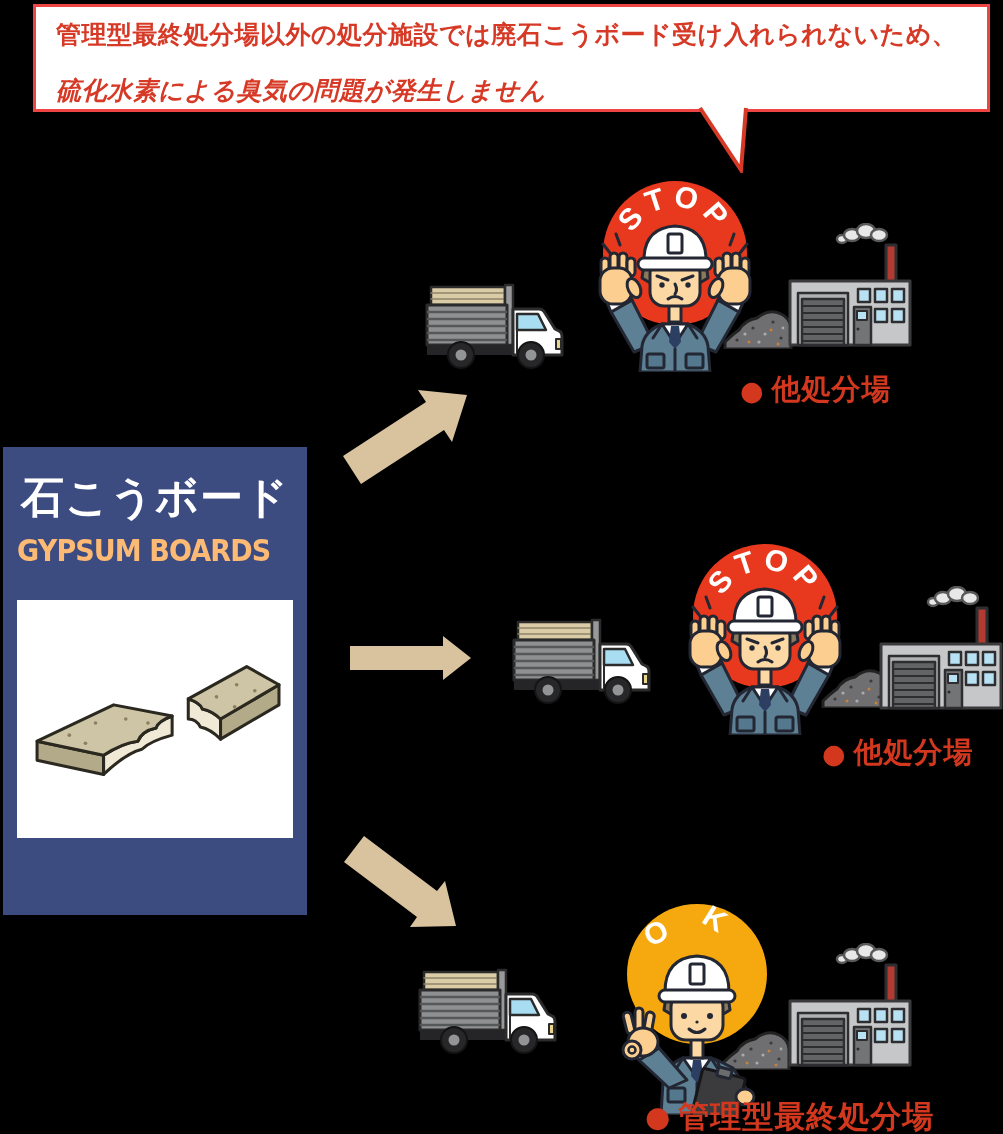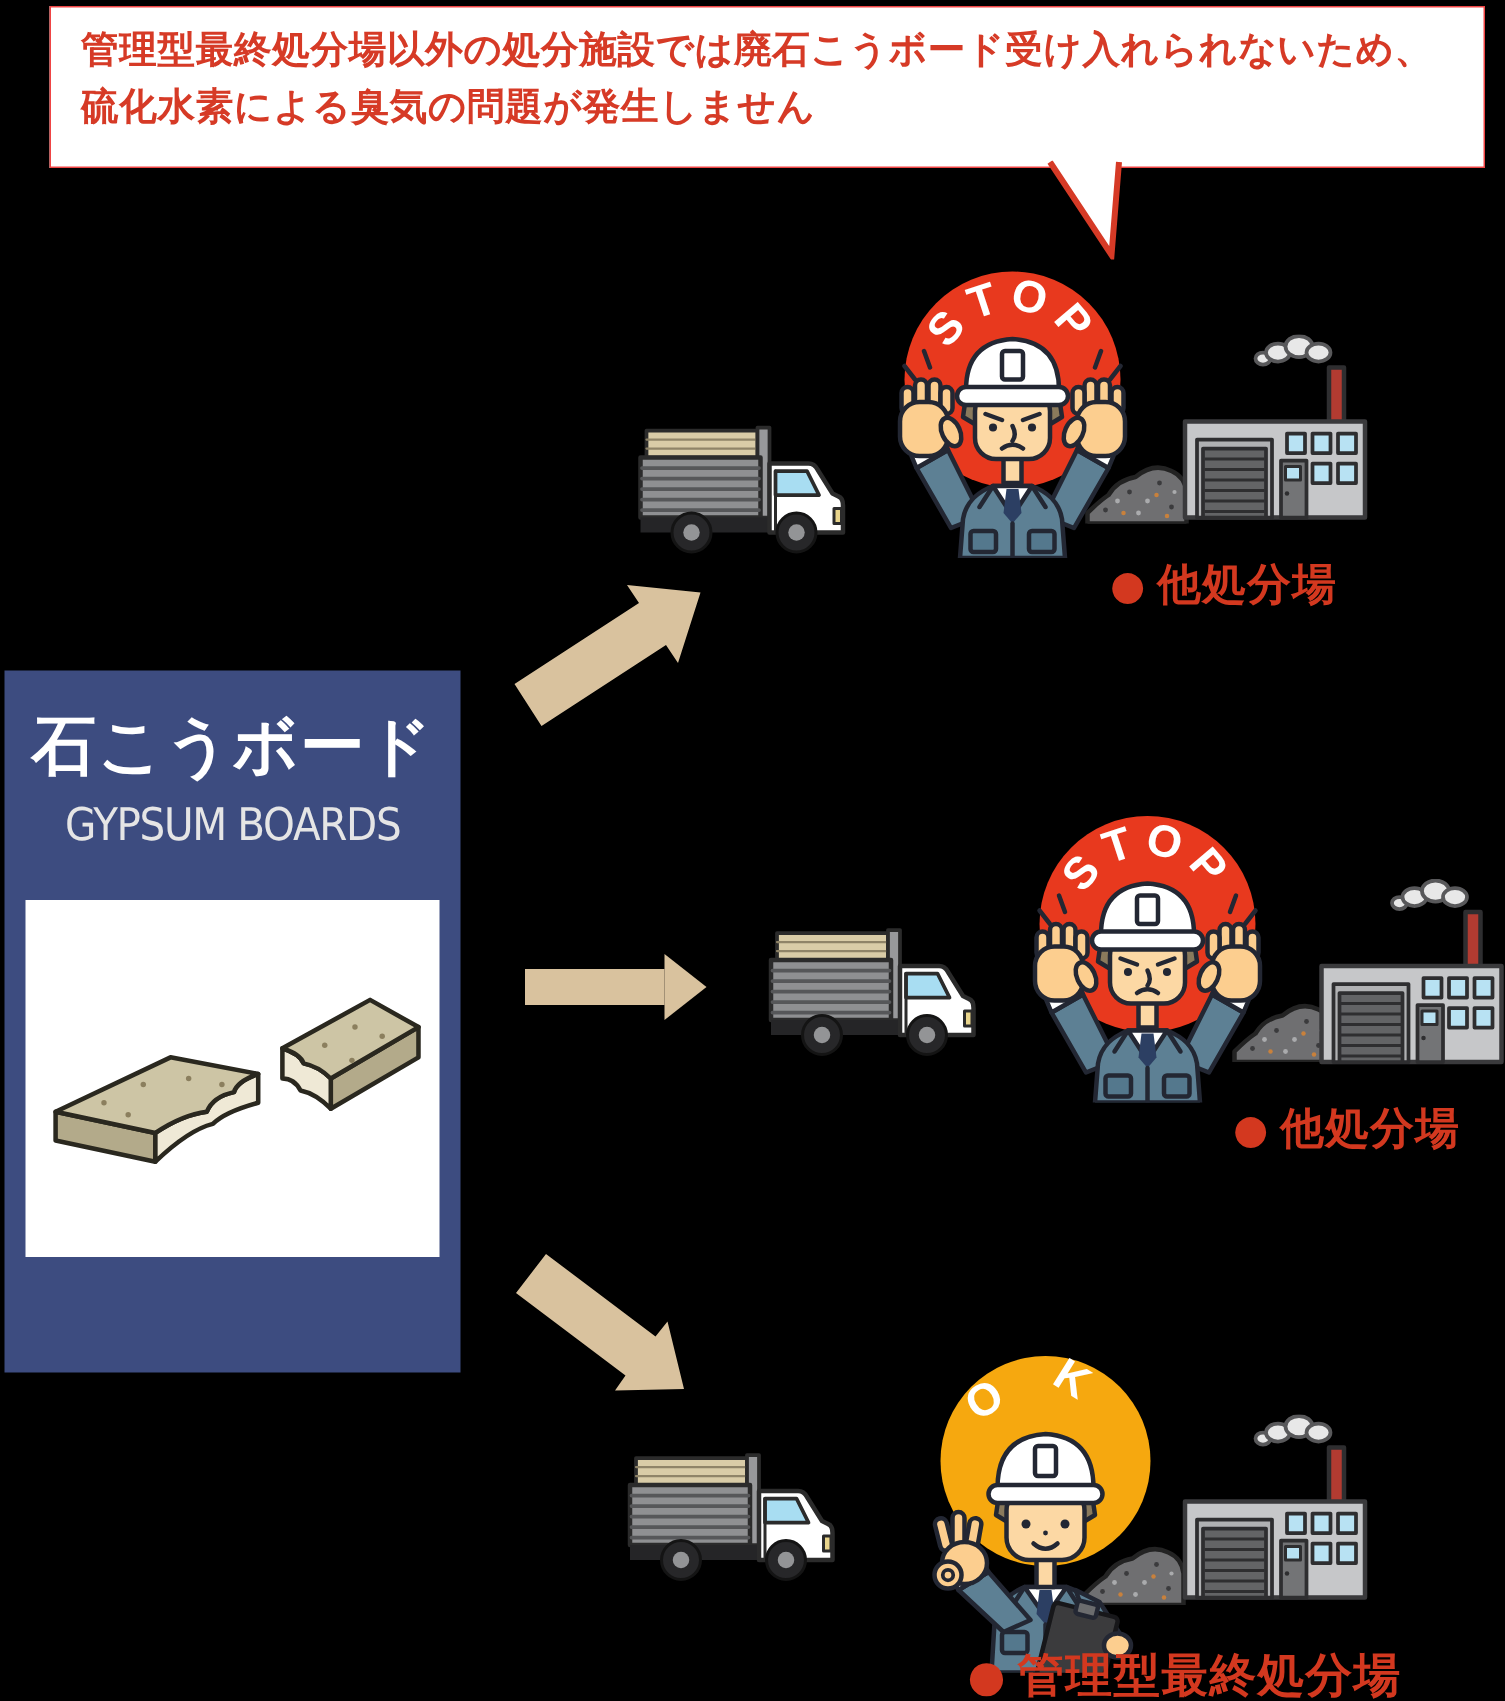--- a/index.html
+++ b/index.html
@@ -2,32 +2,32 @@
 <html><head>
 <meta charset="utf-8">
 <style>
   html,body{margin:0;padding:0;background:#000;}
   #canvas{position:relative;width:1003px;height:1134px;background:#000;overflow:hidden;
           font-family:"DejaVu Sans",sans-serif;}
   .abs{position:absolute;}
 
   
   .bubble{left:33px;top:4px;width:957px;height:108px;background:#fff;
-          border:1px solid #ef4444;box-sizing:border-box;}
+          border:3px solid #ef4444;box-sizing:border-box;}
   .bubble-line{position:absolute;left:20px;color:#d63a26;font-size:25px;font-weight:600;
                white-space:nowrap;letter-spacing:0.5px;}
-  .bl1{top:11px;} .bl2{top:49px;}
+  .bl1{top:11px;} .bl2{top:67px;font-style:italic;}
   .bubble-tail{left:698px;top:107px;width:52px;height:66px;}
 
   
   .source-box{left:3px;top:447px;width:304px;height:468px;background:#3d4c80;}
   .source-title{position:absolute;top:22px;width:100%;text-align:center;color:#fff;
                 font-size:43px;font-weight:bold;letter-spacing:1px;}
-  .source-sub{position:absolute;top:86px;width:100%;text-align:center;color:#e5e5e5;
-              font-size:30px;font-weight:normal;}
+  .source-sub{position:absolute;top:86px;width:100%;text-align:left;color:#fdba74;
+              font-size:30px;font-weight:bold;}
   .source-sub span{display:inline-block;transform:scaleX(0.9);letter-spacing:-1px;}
   .source-panel{position:absolute;left:14px;top:153px;width:276px;height:238px;background:#fff;
                 display:flex;align-items:center;justify-content:center;}
 
   
   .arrow1{left:340px;top:378px;width:135px;height:110px;}
   .arrow2{left:348px;top:628px;width:125px;height:60px;}
   .arrow3{left:340px;top:835px;width:125px;height:100px;}
 
   

